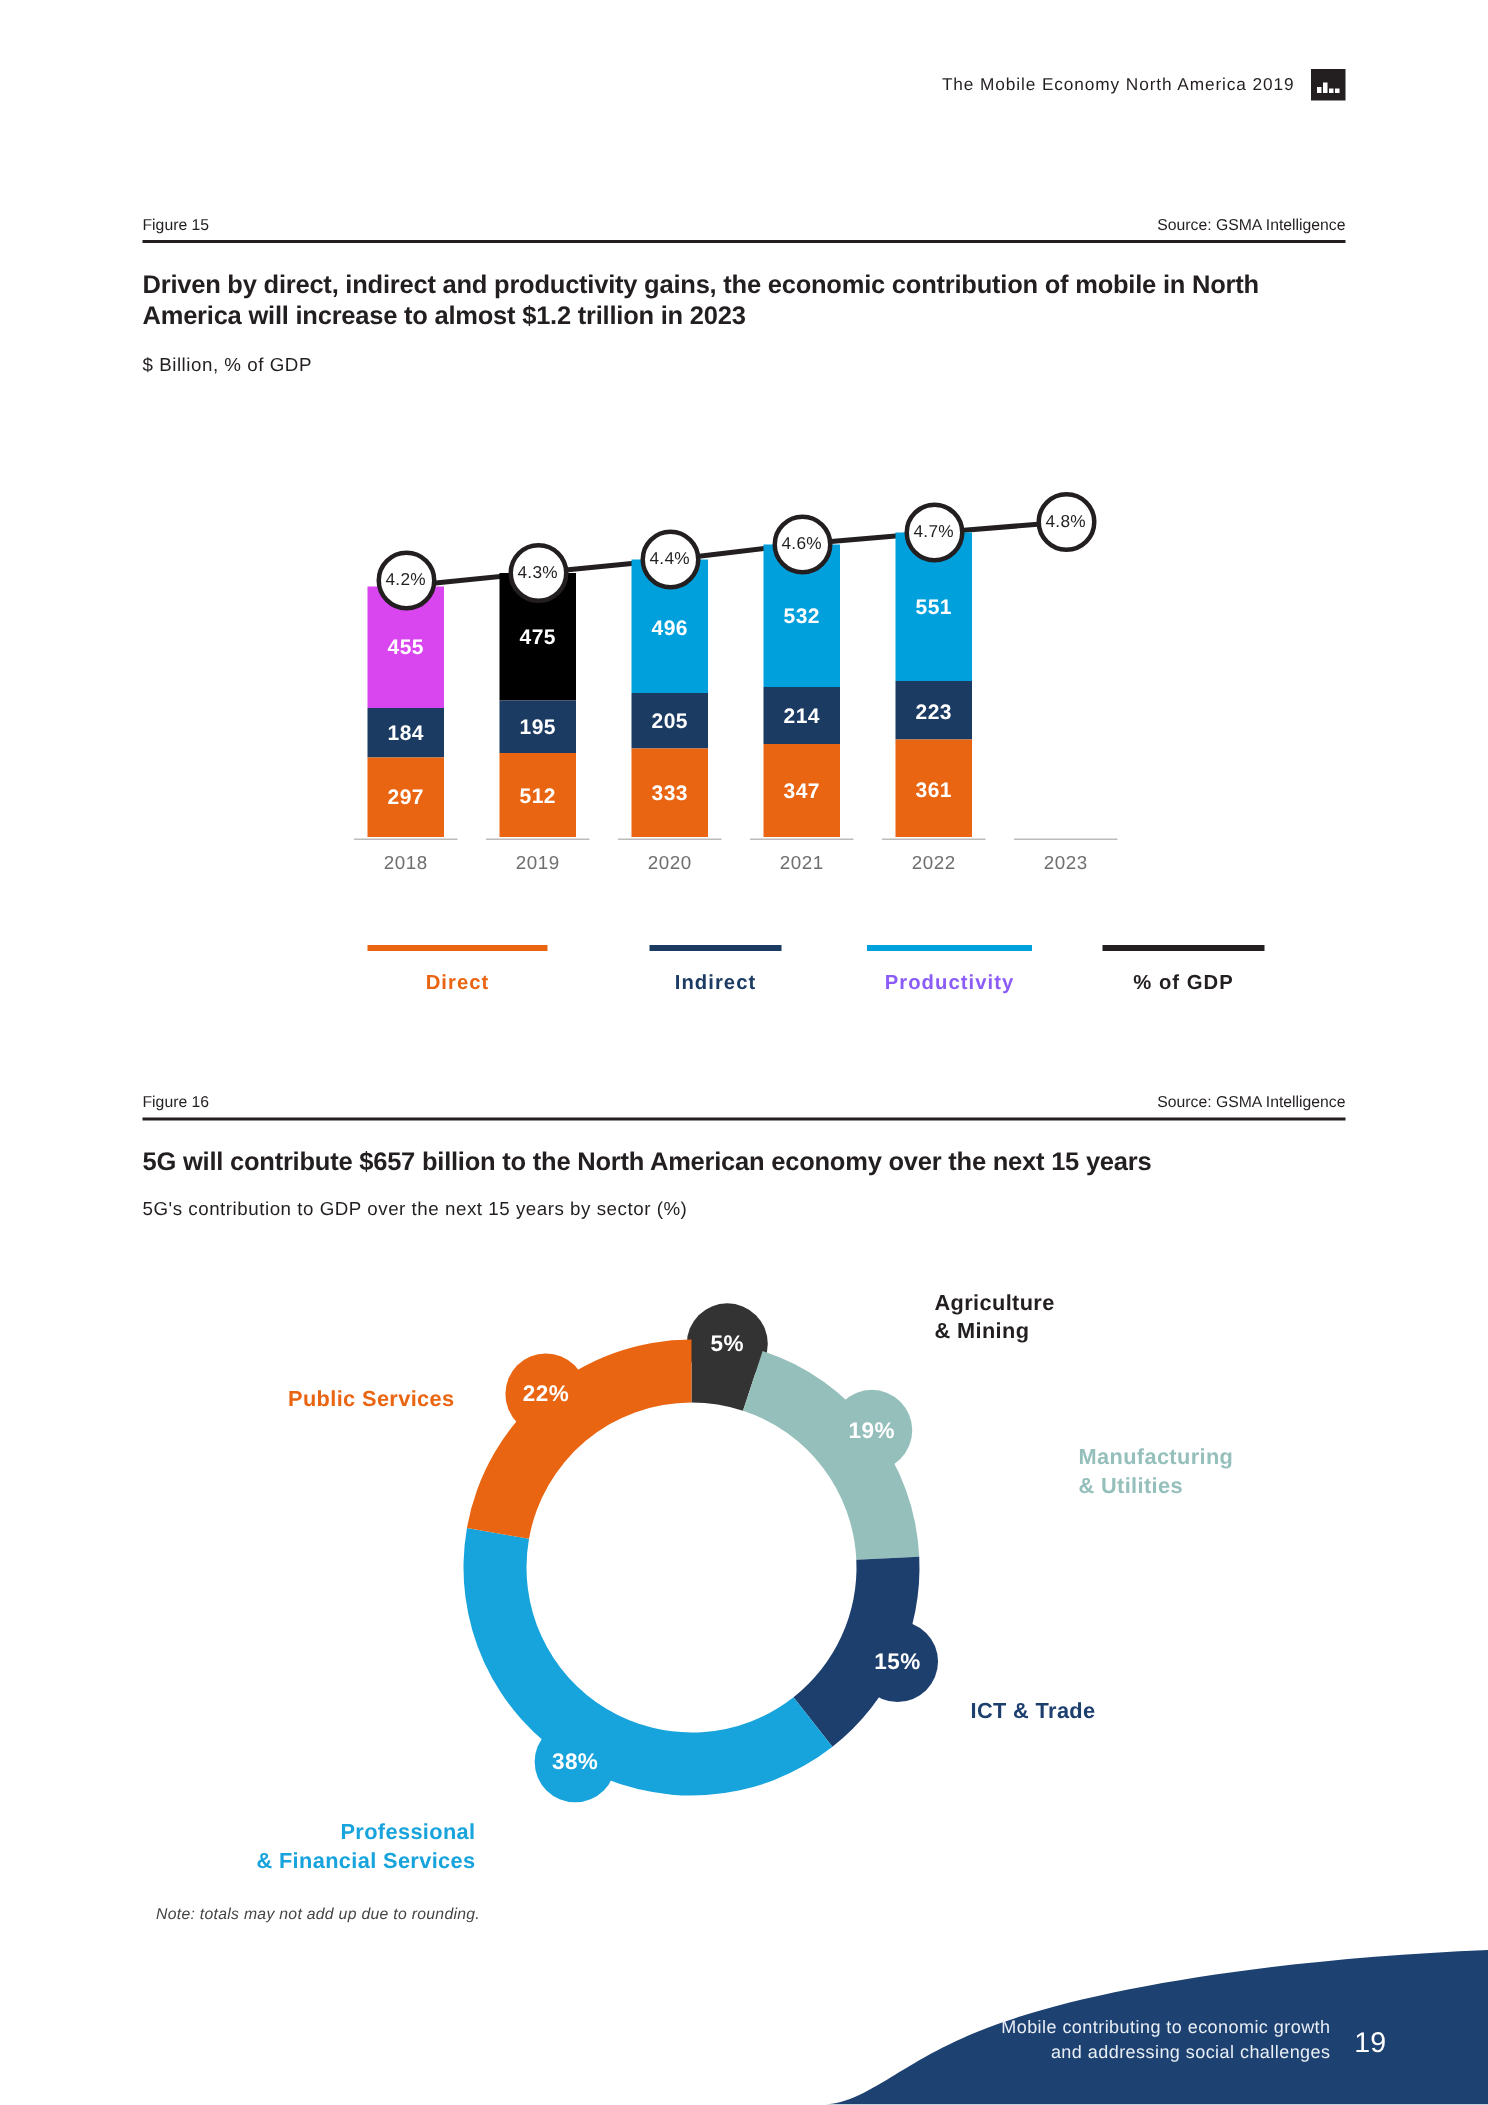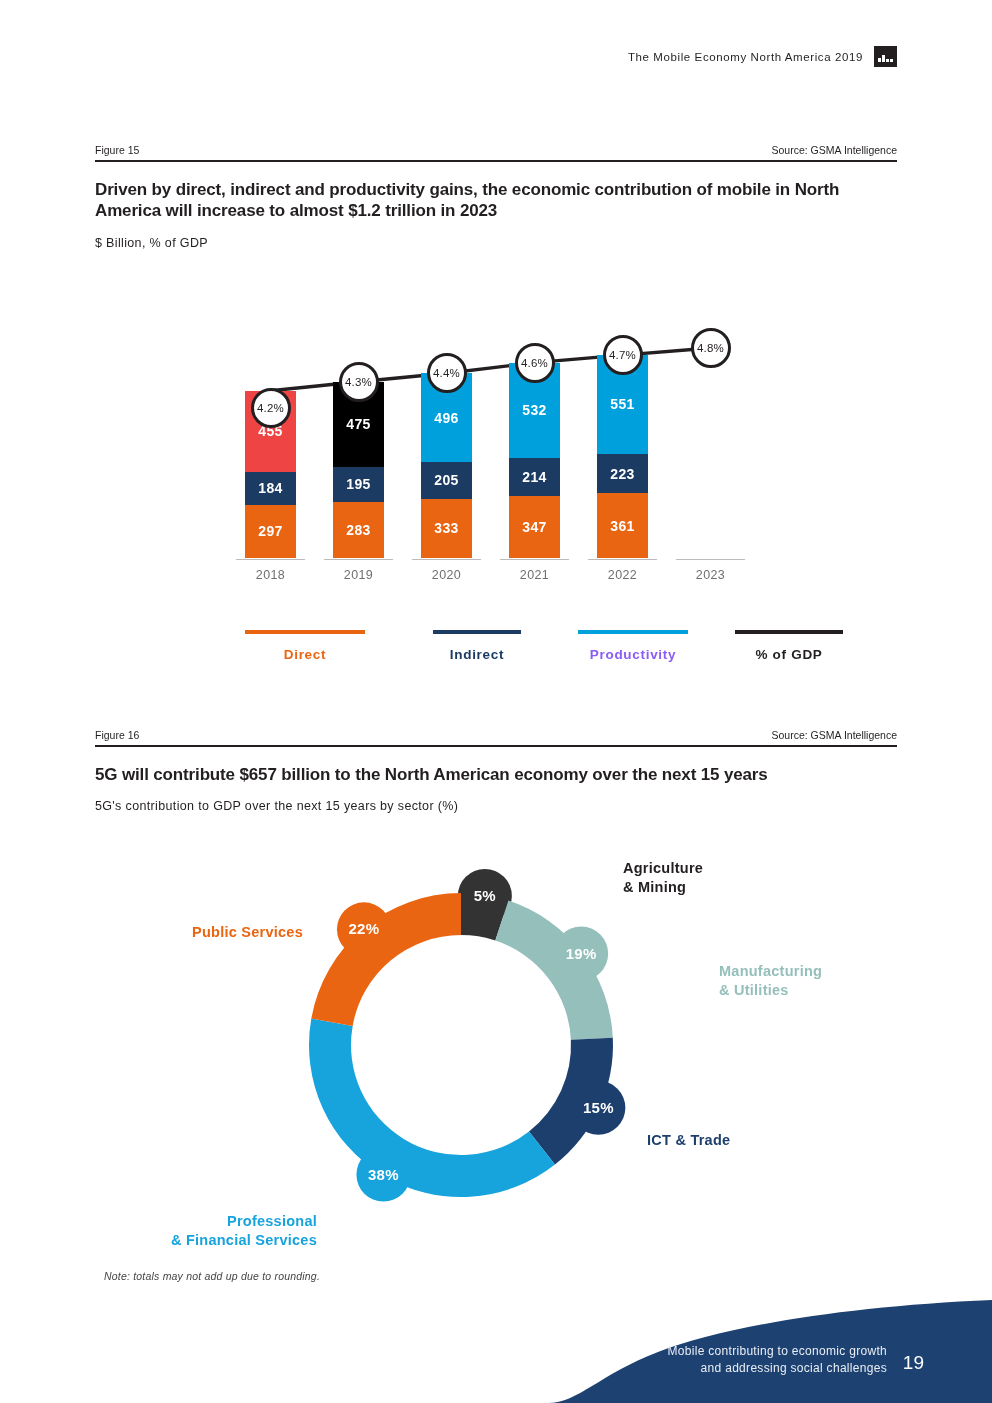--- a/index.html
+++ b/index.html
@@ -195,30 +195,30 @@
   <div class="fig-title">Driven by direct, indirect and productivity gains, the economic contribution of mobile in North America will increase to almost $1.2 trillion in 2023</div>
   <div class="fig-sub">$ Billion, % of GDP</div>
 </div>
 
 <div id="bar-chart-area">
   <div class="bars-wrap" id="bars-wrap">
     <svg class="gdp-svg" id="gdp-svg" viewBox="0 0 520 310" preserveAspectRatio="none">
         <polyline points="33.5,110.71489361702126 121.5,101.77872340425532 209.5,93.19999999999999 297.5,82.65531914893617 385.5,75.14893617021275 473.5,68" fill="none" stroke="#231f20" stroke-width="3.4"></polyline>
       </svg>
   <div class="bar-col" style="left: 8px;">
-        <div class="seg seg-prod" style="height: 81.3191px; background: #ef4444;">455</div>
+        <div class="seg seg-prod" style="height: 81.3191px; background: #d946ef;">455</div>
         <div class="seg seg-ind" style="height: 32.8851px; background: rgb(27, 59, 99);">184</div>
         <div class="seg seg-dir" style="height: 53.0809px; background: rgb(234, 101, 17);">297</div>
       </div>
       <div class="axis-tick" style="left: -1px; width: 69px;"></div>
       <div class="x-label" style="left: -2.5px;">2018</div>
       <div class="bar-col" style="left: 96px;">
         <div class="seg seg-prod" style="height: 84.8936px; background: #000000;">475</div>
         <div class="seg seg-ind" style="height: 34.8511px; background: rgb(27, 59, 99);">195</div>
-        <div class="seg seg-dir" style="height: 56.4766px; background: rgb(234, 101, 17);">283</div>
+        <div class="seg seg-dir" style="height: 56.4766px; background: rgb(234, 101, 17);">512</div>
       </div>
       <div class="axis-tick" style="left: 87px; width: 69px;"></div>
       <div class="x-label" style="left: 85.5px;">2019</div>
       <div class="bar-col" style="left: 184px;">
         <div class="seg seg-prod" style="height: 88.6468px; background: rgb(0, 160, 221);">496</div>
         <div class="seg seg-ind" style="height: 36.6383px; background: rgb(27, 59, 99);">205</div>
         <div class="seg seg-dir" style="height: 59.5149px; background: rgb(234, 101, 17);">333</div>
       </div>
       <div class="axis-tick" style="left: 175px; width: 69px;"></div>
       <div class="x-label" style="left: 173.5px;">2020</div>
@@ -231,21 +231,21 @@
       <div class="x-label" style="left: 261.5px;">2021</div>
       <div class="bar-col" style="left: 360px;">
         <div class="seg seg-prod" style="height: 98.4766px; background: rgb(0, 160, 221);">551</div>
         <div class="seg seg-ind" style="height: 39.8553px; background: rgb(27, 59, 99);">223</div>
         <div class="seg seg-dir" style="height: 64.5191px; background: rgb(234, 101, 17);">361</div>
       </div>
       <div class="axis-tick" style="left: 351px; width: 69px;"></div>
       <div class="x-label" style="left: 349.5px;">2022</div>
       <div class="axis-tick" style="left: 439px; width: 69px;"></div>
       <div class="x-label" style="left: 437.5px;">2023</div>
-      <div class="gdp-bubble" style="left: 13.5px; top: 108px;">4.2%</div>
+      <div class="gdp-bubble" style="left: 13.5px; top: 87px;">4.2%</div>
       <div class="gdp-bubble" style="left: 101.5px; top: 81.7787px;">4.3%</div>
       <div class="gdp-bubble" style="left: 189.5px; top: 73.2px;">4.4%</div>
       <div class="gdp-bubble" style="left: 277.5px; top: 62.6553px;">4.6%</div>
       <div class="gdp-bubble" style="left: 365.5px; top: 55.1489px;">4.7%</div>
       <div class="gdp-bubble" style="left: 453.5px; top: 48px;">4.8%</div>
     </div>
 </div>
 
 <div class="bar-legend" id="bar-legend">
     <div class="lg-item" style="left: 150px; width: 120px;">

